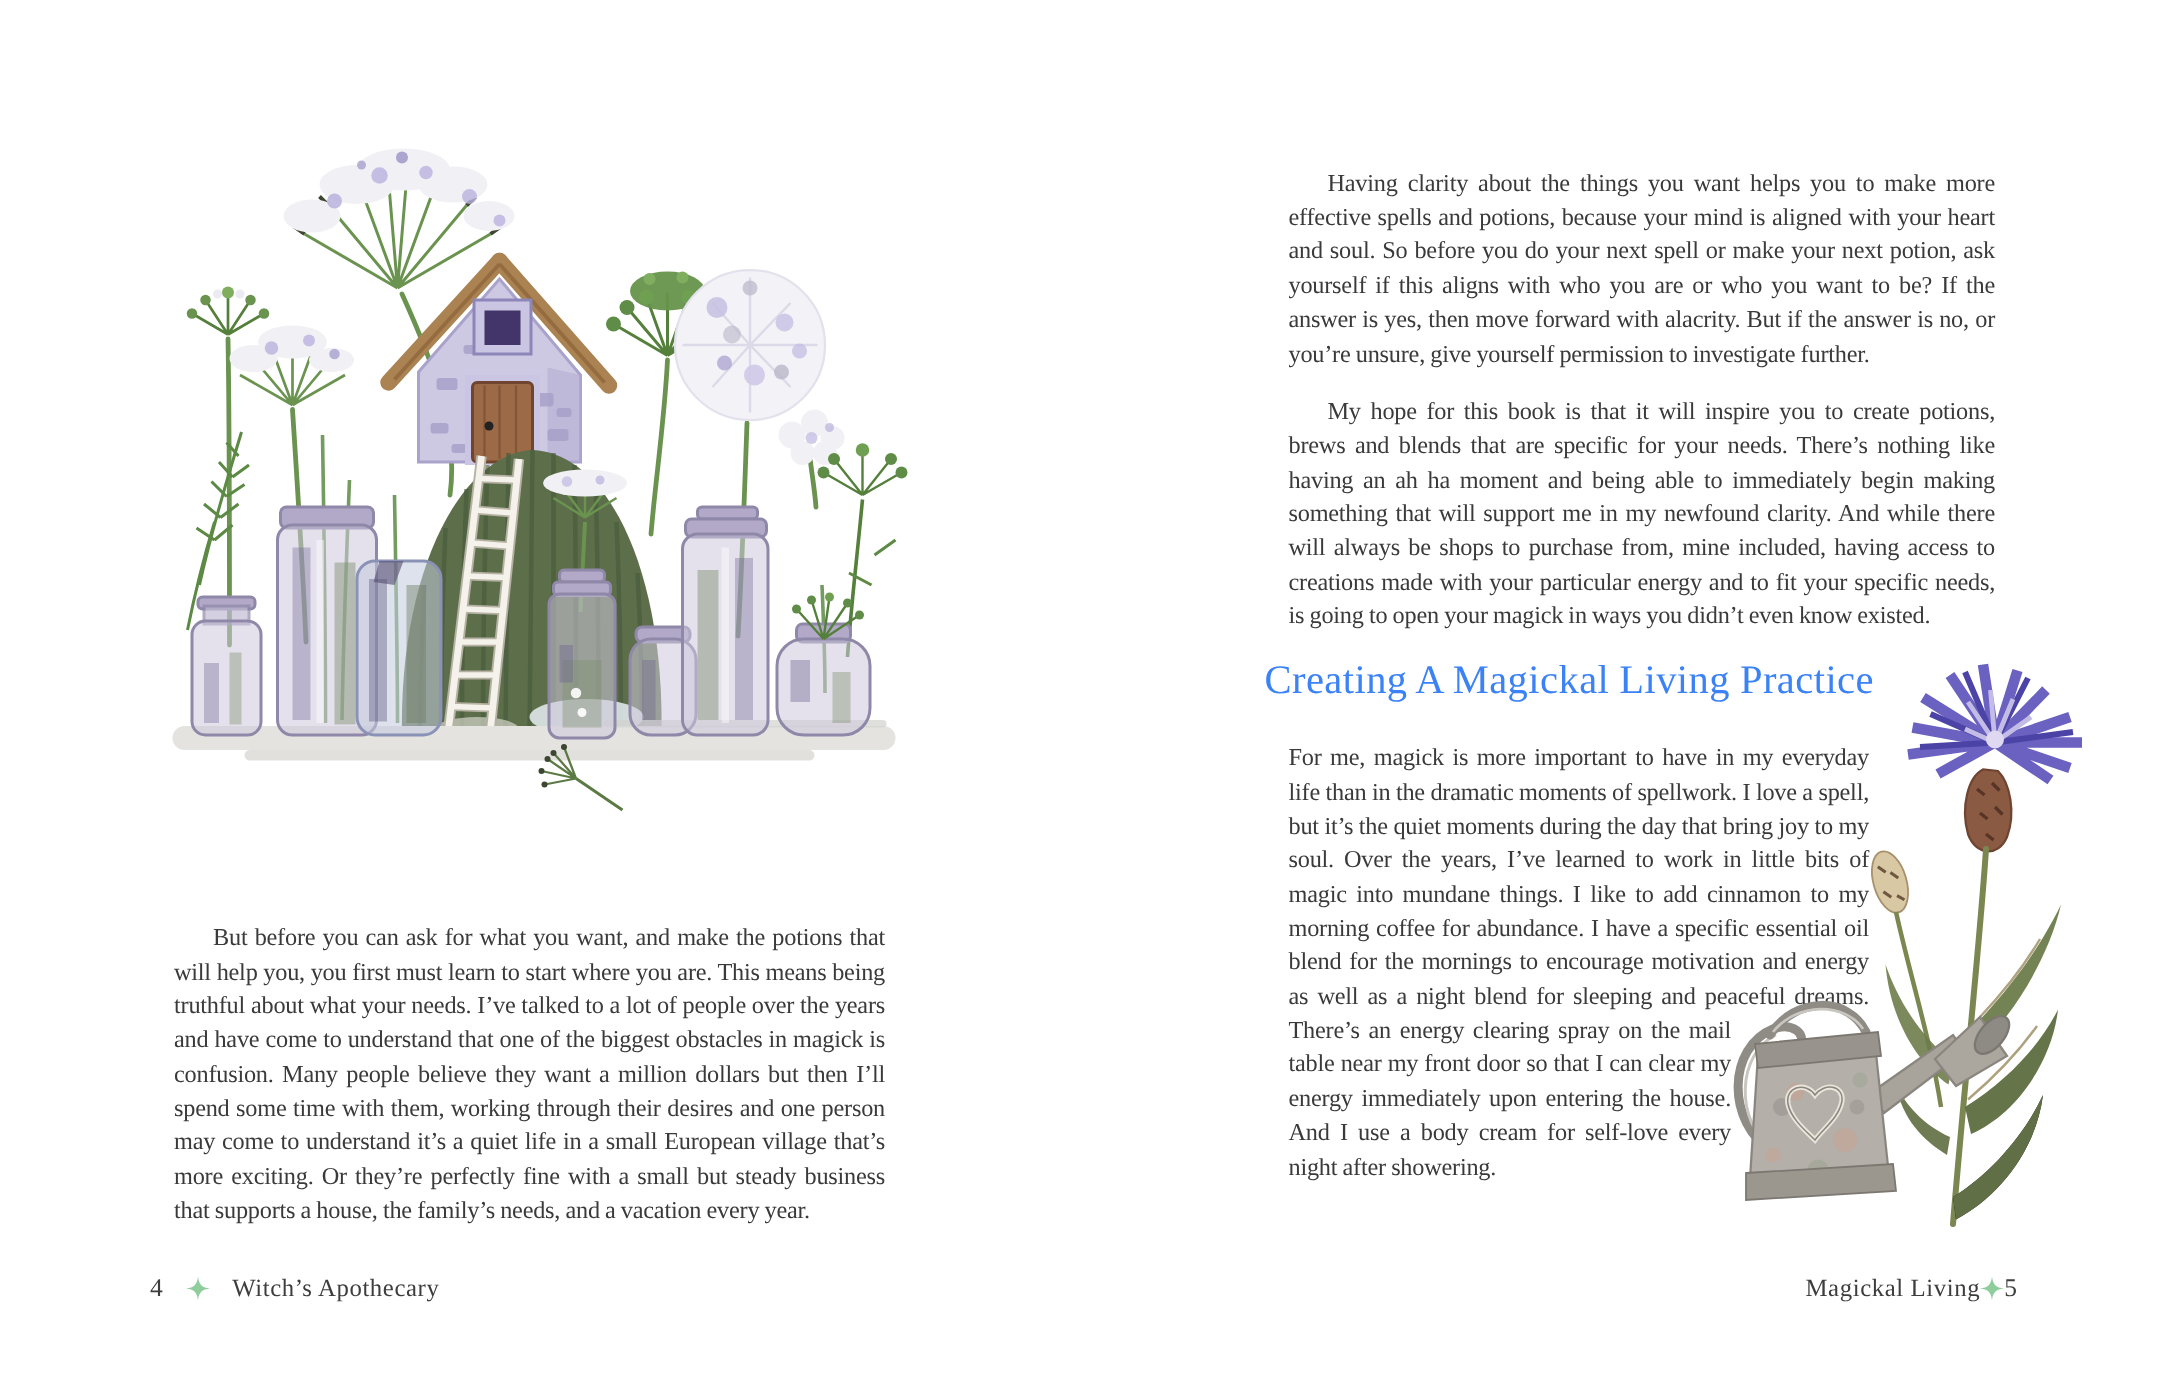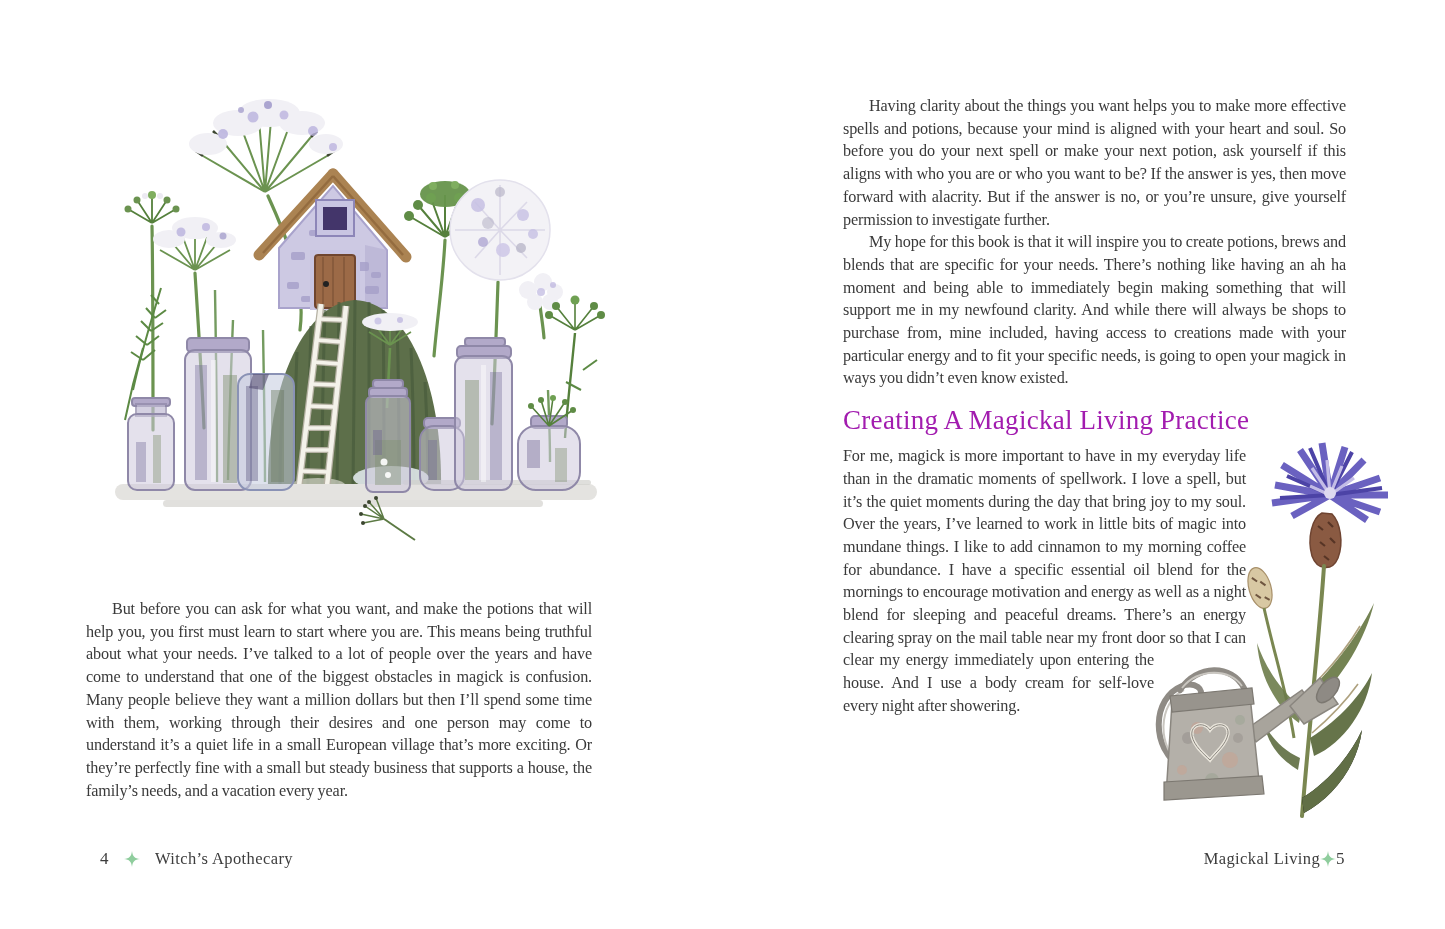--- a/index.html
+++ b/index.html
@@ -5,28 +5,28 @@
   html,body{margin:0;padding:0;}
   body{
     width:1445px;height:929px;background:#ffffff;overflow:hidden;
     font-family:"Liberation Serif", serif;color:#3a3a3a;
   }
   .book{position:relative;width:1445px;height:929px;background:#fff;}
   .body-text{
     font-size:16.2px;line-height:22.7px;text-align:justify;
     letter-spacing:-0.15px;word-spacing:-0.4px;color:#3a3a3a;
   }
-  .body-text p{margin:0;}
+  .body-text p{margin:16px;}
   p.indent{text-indent:26px;}
   .left-art{position:absolute;left:103px;top:90px;width:510px;height:478px;}
-  .left-textblock{position:absolute;left:86px;top:598px;width:506px;}
+  .left-textblock{position:absolute;left:100px;top:598px;width:506px;}
   .right-col{position:absolute;left:843px;top:95px;width:503px;}
   .section-heading{
     margin:15px 0 10px 0;font-weight:500;font-size:27px;line-height:30px;
-    color:#a21caf;letter-spacing:0.3px;font-family:"Liberation Serif", serif;
+    color:#3b82f6;letter-spacing:0.3px;font-family:"Liberation Serif", serif;
   }
   .wrap-zone{overflow:hidden;}
   .float-sp-a{float:right;width:100px;height:205px;}
   .float-sp-b{float:right;clear:right;width:192px;height:178px;}
   .right-art{position:absolute;left:1152px;top:438px;width:240px;height:390px;}
   .footer{
     position:absolute;top:849px;display:flex;align-items:center;gap:15px;
     font-size:16.5px;letter-spacing:0.4px;color:#3d3d3d;
   }
   .footer.fl{left:100px;}

